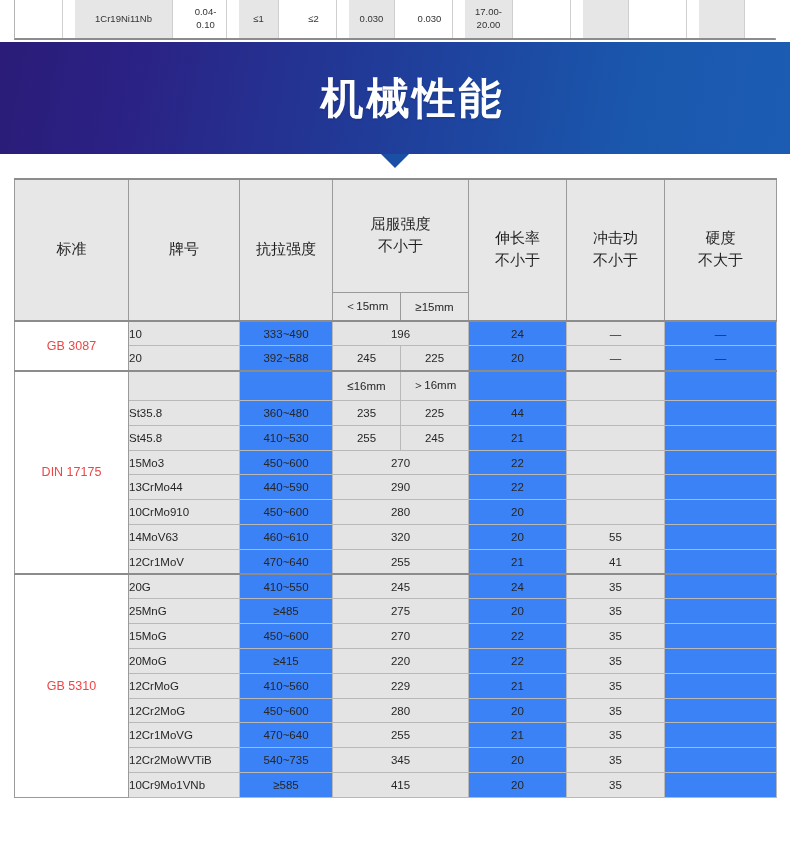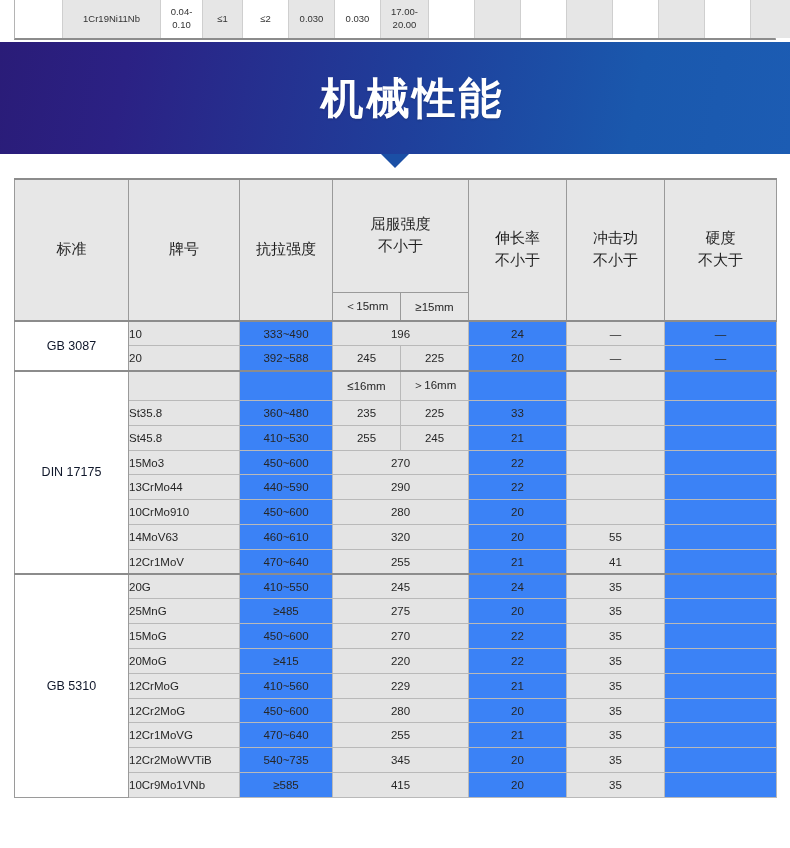--- a/index.html
+++ b/index.html
@@ -14,20 +14,21 @@
   
   .top-strip {
     position: absolute;
     left: 14px; top: 0px;
     width: 762px; height: 40px;
     border-left: 1px solid #b4b4b4;
     border-right: 1px solid #b4b4b4;
     border-bottom: 2px solid #8c8c8c;
     display: flex;
     background: #ffffff;
+    gap: 12px;
   }
   .top-cell {
     border-right: 1px solid #cfcfcf;
     display: flex;
     align-items: center;
     justify-content: center;
     font-size: 9.5px;
     color: #333;
     line-height: 1.35;
     text-align: center;
@@ -105,21 +106,21 @@
     font-size: 11.5px;
     color: #262626;
     height: 28px;
     border-color: #9a9a9a !important;
     font-family: "Liberation Sans", sans-serif;
   }
   .std-cell {
     background: #ffffff;
     text-align: center;
     font-size: 12.5px;
-    color: #0f172a;
+    color: #ef4444;
     border-color: #9a9a9a !important;
   }
   .grade-cell {
     background: #e5e5e5;
     text-align: left;
     padding-left: 9px;
     font-size: 11.5px;
   }
   .val-white { background: #3b82f6; text-align: center; }
   .val-shade { background: #e4e4e4; text-align: center; }
@@ -246,21 +247,21 @@
           <td class="val-shade thick-top">＞16mm</td>
           <td class="val-white thick-top"></td>
           <td class="val-shade thick-top"></td>
           <td class="val-white thick-top"></td>
         </tr>
         <tr class="datarow">
           <td class="grade-cell">St35.8</td>
           <td class="val-white">360~480</td>
           <td class="val-shade">235</td>
           <td class="val-shade">225</td>
-          <td class="val-white">33</td>
+          <td class="val-white">44</td>
           <td class="val-shade"></td>
           <td class="val-white"></td>
         </tr>
         <tr class="datarow">
           <td class="grade-cell">St45.8</td>
           <td class="val-white">410~530</td>
           <td class="val-shade">255</td>
           <td class="val-shade">245</td>
           <td class="val-white">21</td>
           <td class="val-shade"></td>

